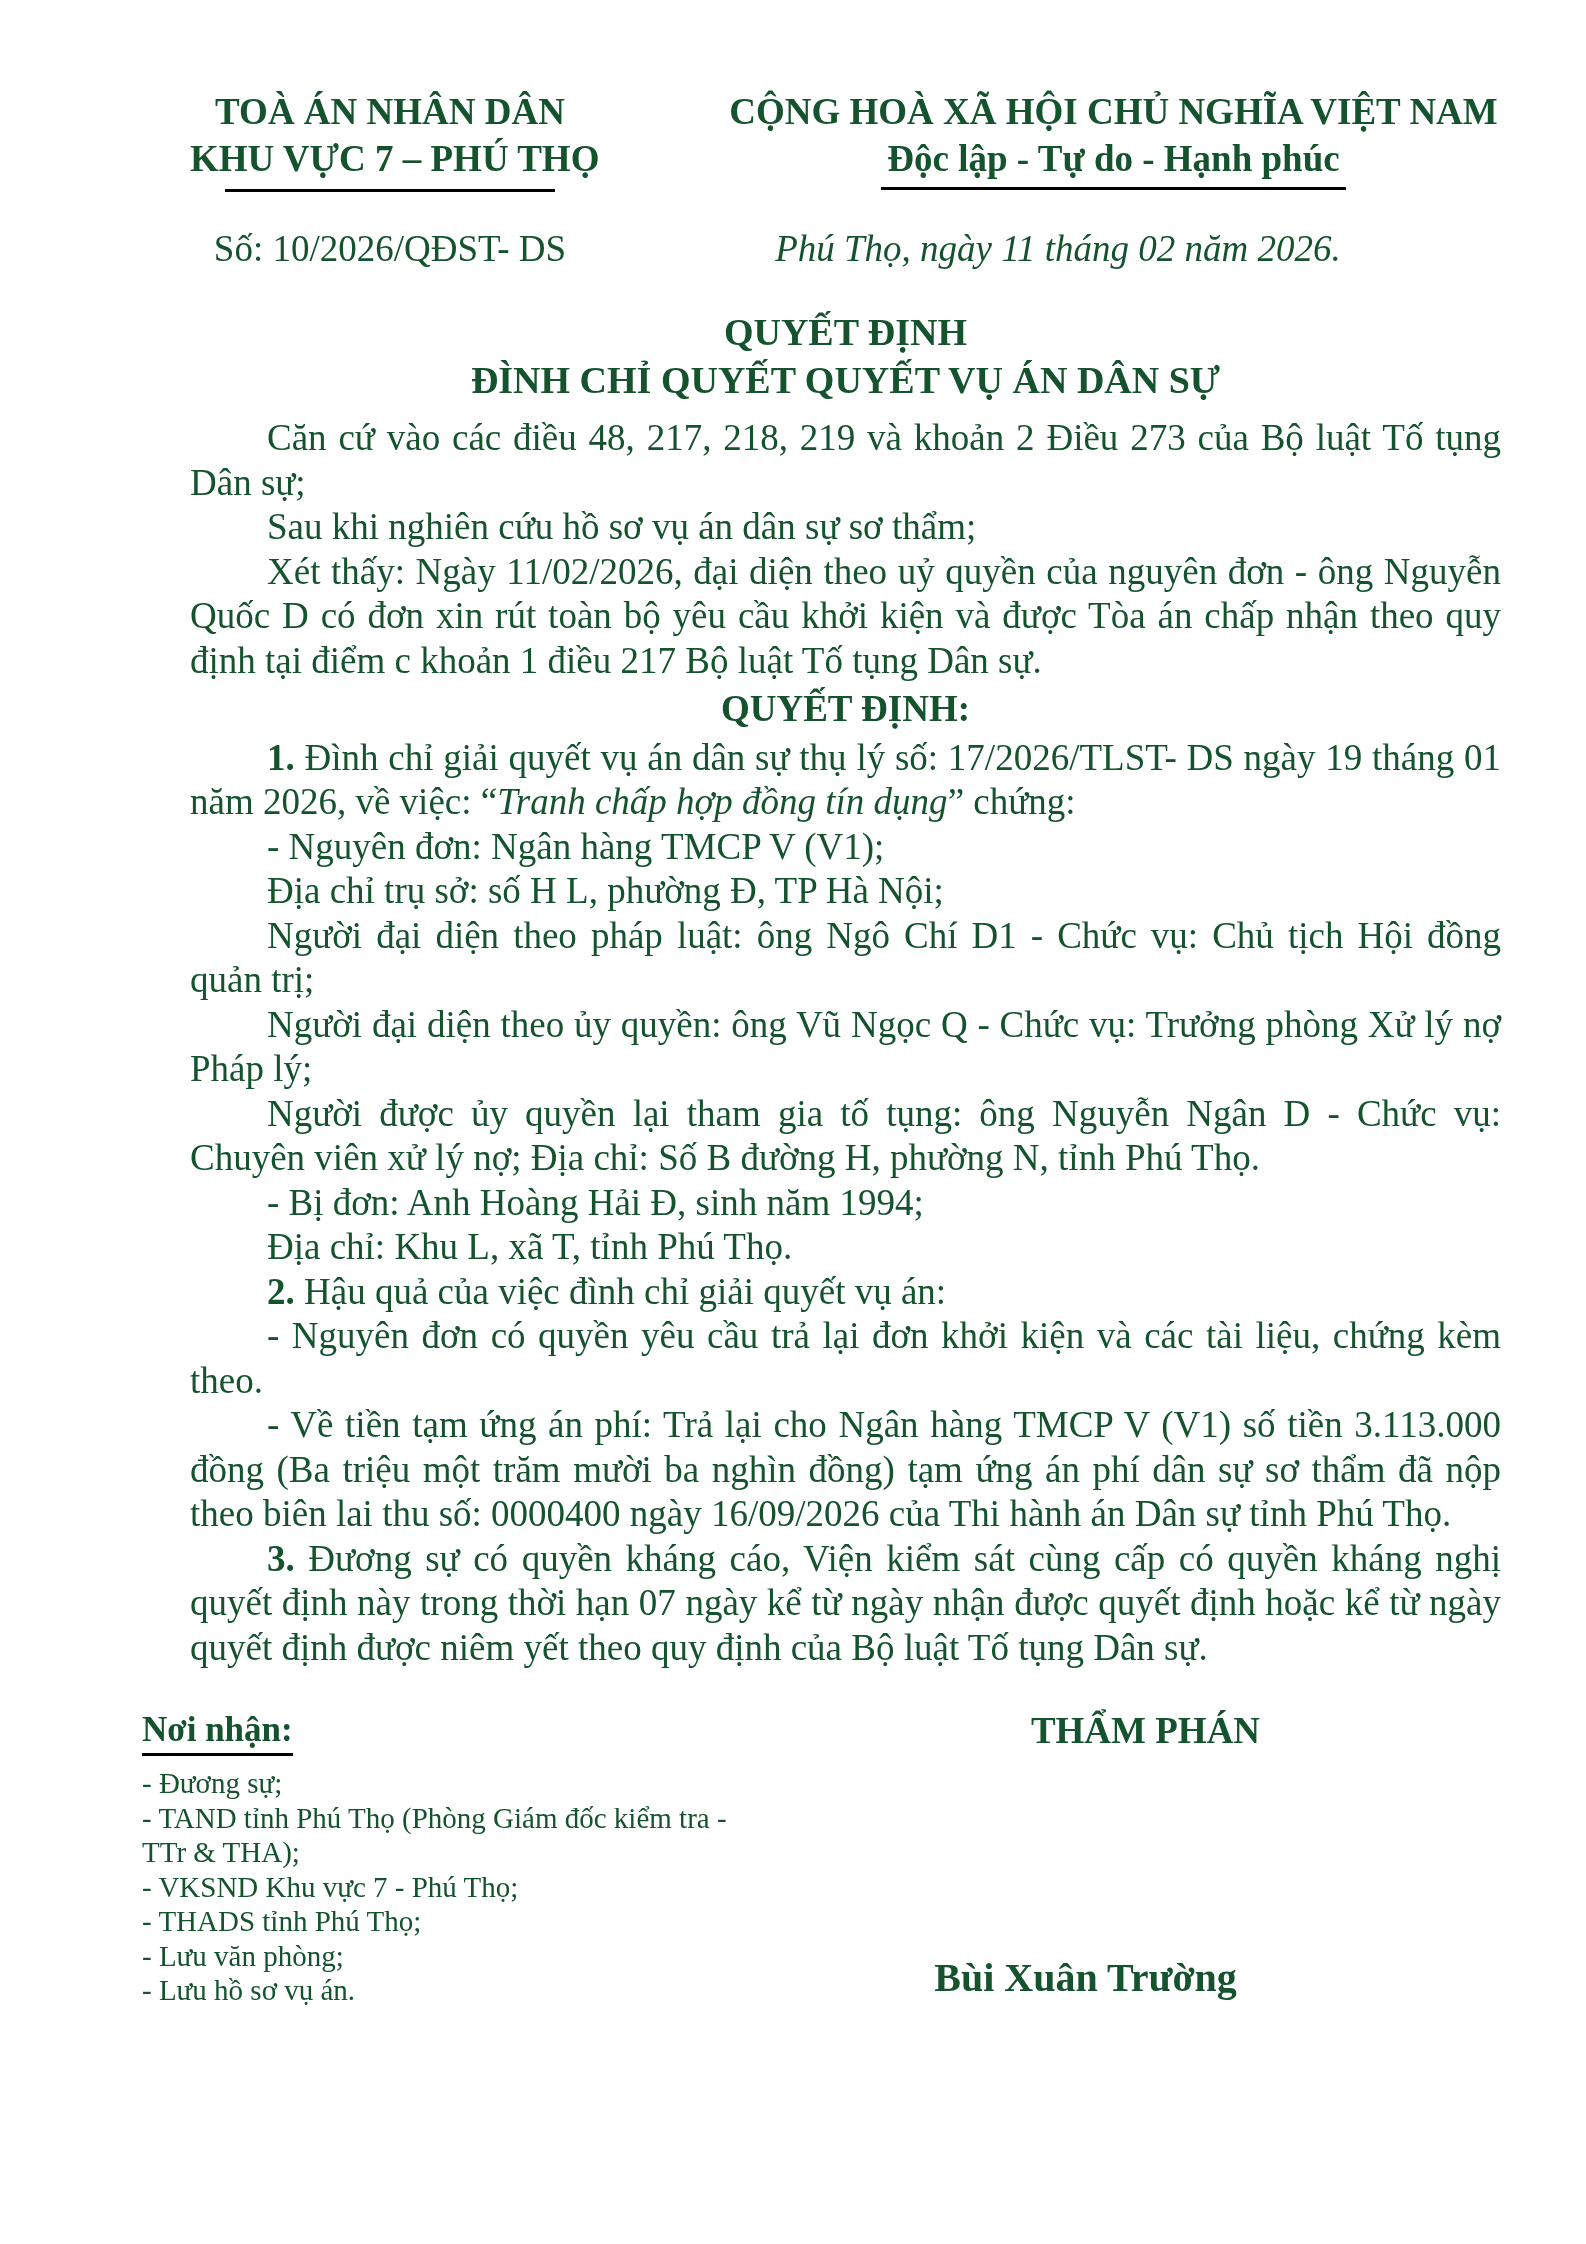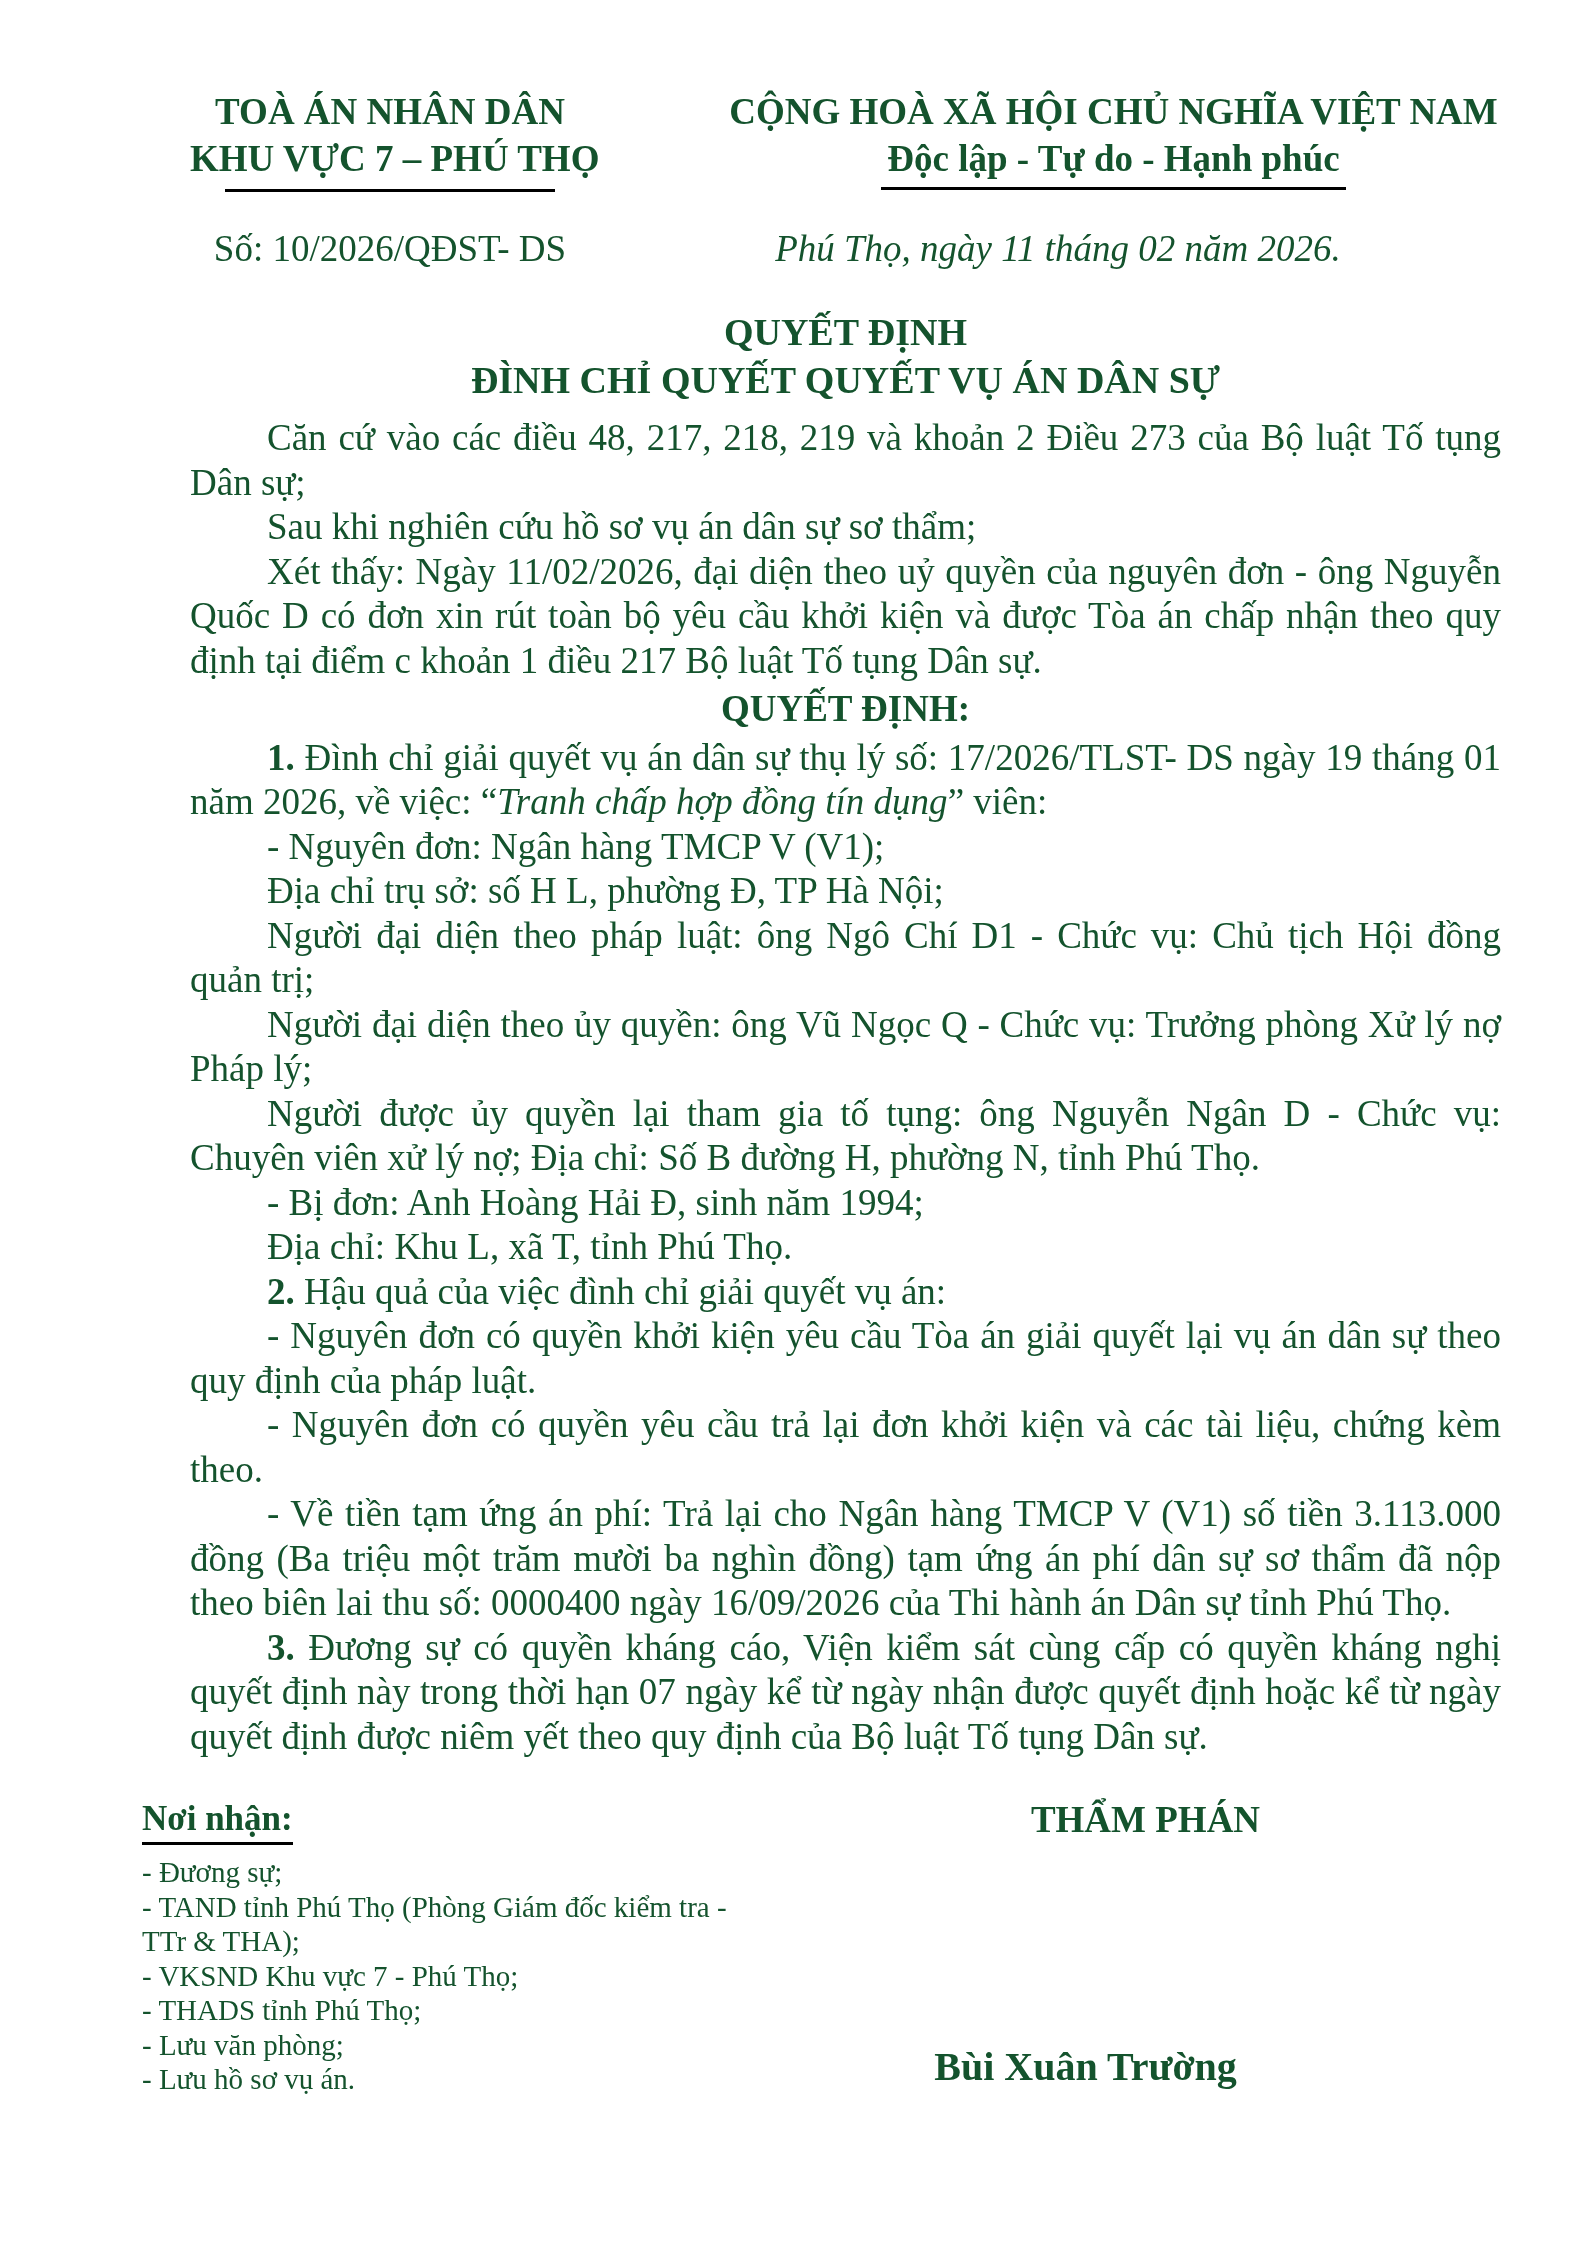--- a/index.html
+++ b/index.html
@@ -99,30 +99,29 @@
   <div class="title">
     <div>QUYẾT ĐỊNH</div>
     <div>ĐÌNH CHỈ QUYẾT QUYẾT VỤ ÁN DÂN SỰ</div>
   </div>
 
   <div class="body">
       <p class="para indent"><span>Căn cứ vào các điều 48, 217, 218, 219 và khoản 2 Điều 273 của Bộ luật Tố tụng Dân sự;</span></p>
       <p class="para indent"><span>Sau khi nghiên cứu hồ sơ vụ án dân sự sơ thẩm;</span></p>
       <p class="para indent"><span>Xét thấy: Ngày 11/02/2026, đại diện theo uỷ quyền của nguyên đơn - ông Nguyễn Quốc D có đơn xin rút toàn bộ yêu cầu khởi kiện và được Tòa án chấp nhận theo quy định tại điểm c khoản 1 điều 217 Bộ luật Tố tụng Dân sự.</span></p>
       <p class="para center"><span class="b">QUYẾT ĐỊNH:</span></p>
-      <p class="para indent"><span class="b">1.</span><span> Đình chỉ giải quyết vụ án dân sự thụ lý số: 17/2026/TLST- DS ngày 19 tháng 01 năm 2026, về việc: “</span><span class="i">Tranh chấp hợp đồng tín dụng</span><span>” viên:</span></p>
+      <p class="para indent"><span class="b">1.</span><span> Đình chỉ giải quyết vụ án dân sự thụ lý số: 17/2026/TLST- DS ngày 19 tháng 01 năm 2026, về việc: “</span><span class="i">Tranh chấp hợp đồng tín dụng</span><span>” chứng:</span></p>
       <p class="para indent"><span>- Nguyên đơn: Ngân hàng TMCP V (V1);</span></p>
       <p class="para indent"><span>Địa chỉ trụ sở: số H L, phường Đ, TP Hà Nội;</span></p>
       <p class="para indent"><span>Người đại diện theo pháp luật: ông Ngô Chí D1 - Chức vụ: Chủ tịch Hội đồng quản trị;</span></p>
       <p class="para indent"><span>Người đại diện theo ủy quyền: ông Vũ Ngọc Q - Chức vụ: Trưởng phòng Xử lý nợ Pháp lý;</span></p>
       <p class="para indent"><span>Người được ủy quyền lại tham gia tố tụng: ông Nguyễn Ngân D -  Chức vụ: Chuyên viên xử lý nợ; Địa chỉ: Số B đường H, phường N, tỉnh Phú Thọ.</span></p>
       <p class="para indent"><span>- Bị đơn: Anh Hoàng Hải Đ, sinh năm 1994;</span></p>
       <p class="para indent"><span>Địa chỉ: Khu L, xã T, tỉnh Phú Thọ.</span></p>
       <p class="para indent"><span class="b">2.</span><span> Hậu quả của việc đình chỉ giải quyết vụ án:</span></p>
-      <p class="para indent"><span>- Nguyên đơn có quyền khởi kiện yêu cầu Tòa án giải quyết lại vụ án dân sự theo quy định của pháp luật.</span></p>
       <p class="para indent"><span>- Nguyên đơn có quyền yêu cầu trả lại đơn khởi kiện và các tài liệu, chứng kèm theo.</span></p>
       <p class="para indent"><span>- Về tiền tạm ứng án phí: Trả lại cho Ngân hàng TMCP V (V1) số tiền 3.113.000 đồng (Ba triệu một trăm mười ba nghìn đồng) tạm ứng án phí dân sự sơ thẩm đã nộp theo biên lai thu số: 0000400 ngày 16/09/2026 của Thi hành án Dân sự tỉnh Phú Thọ.</span></p>
       <p class="para indent"><span class="b">3.</span><span> Đương sự có quyền kháng cáo, Viện kiểm sát cùng cấp có quyền kháng nghị quyết định này trong thời hạn 07 ngày kể từ ngày nhận được quyết định hoặc kể từ ngày quyết định được niêm yết theo quy định của Bộ luật Tố tụng Dân sự.</span></p>
     </div>
 
   <div class="footer">
     <div class="f-left">
       <span class="recipients-heading">Nơi nhận:</span>
       <div class="recipients">
           <div>- Đương sự;</div>

